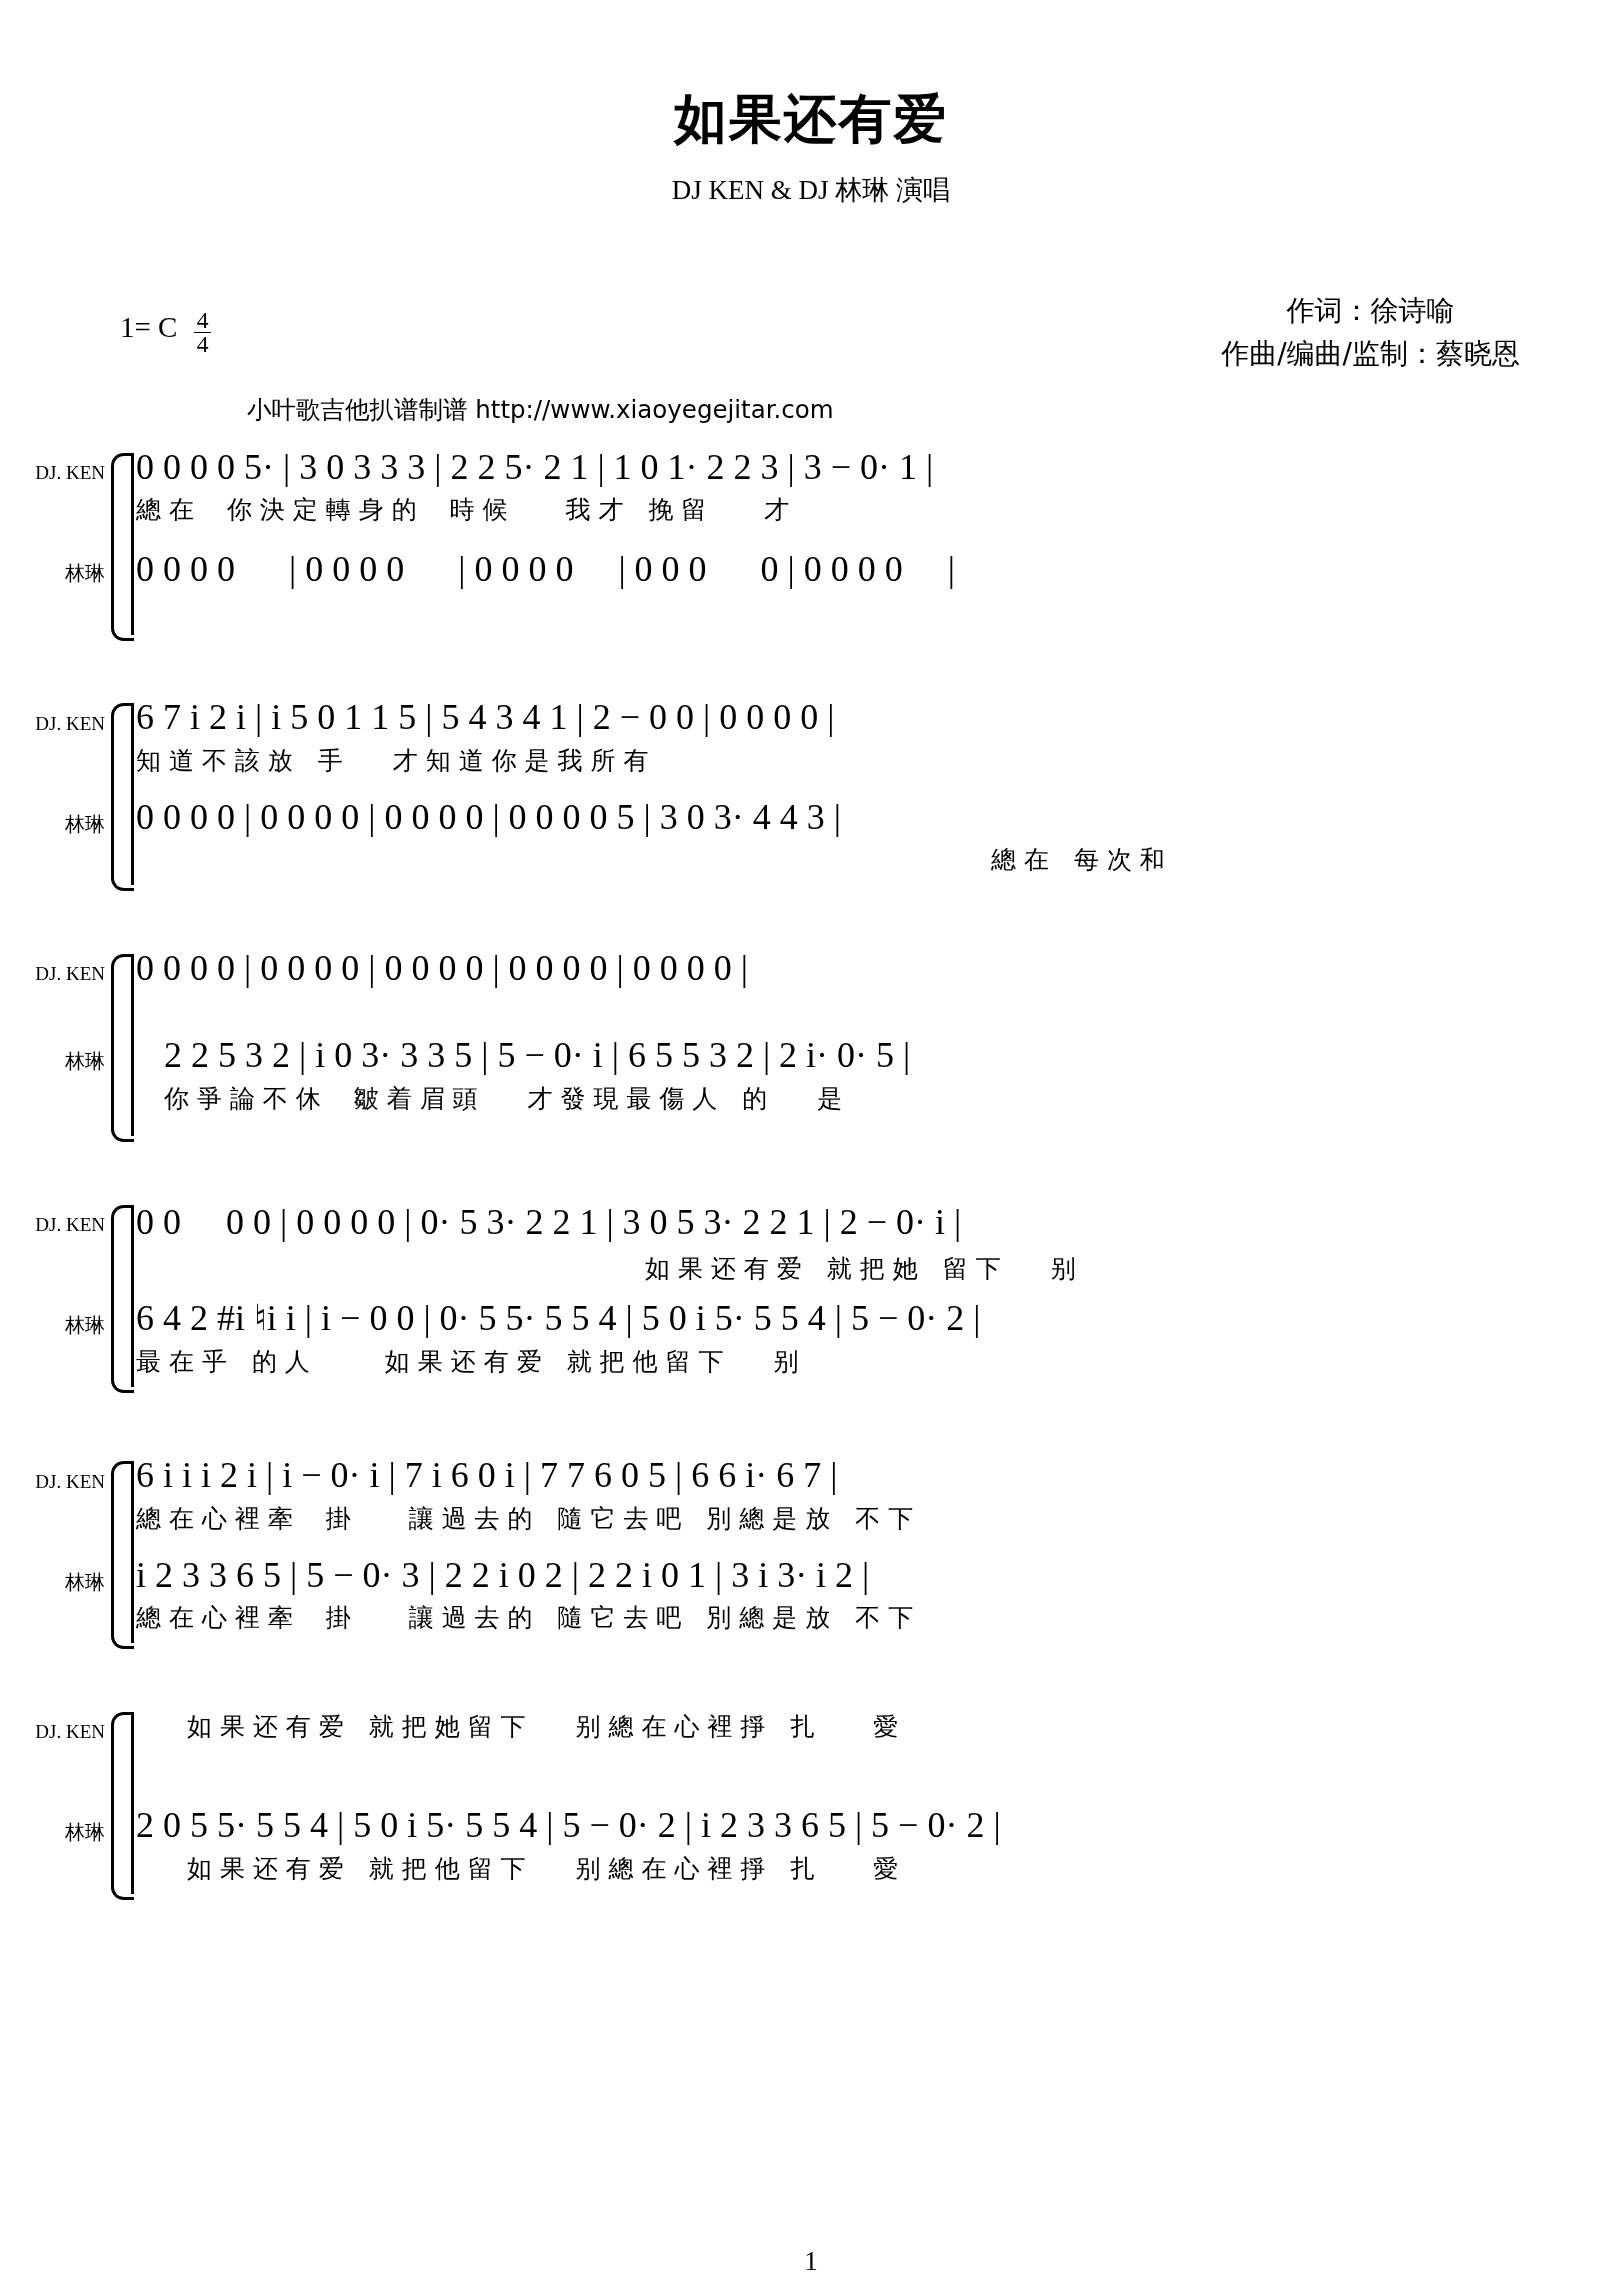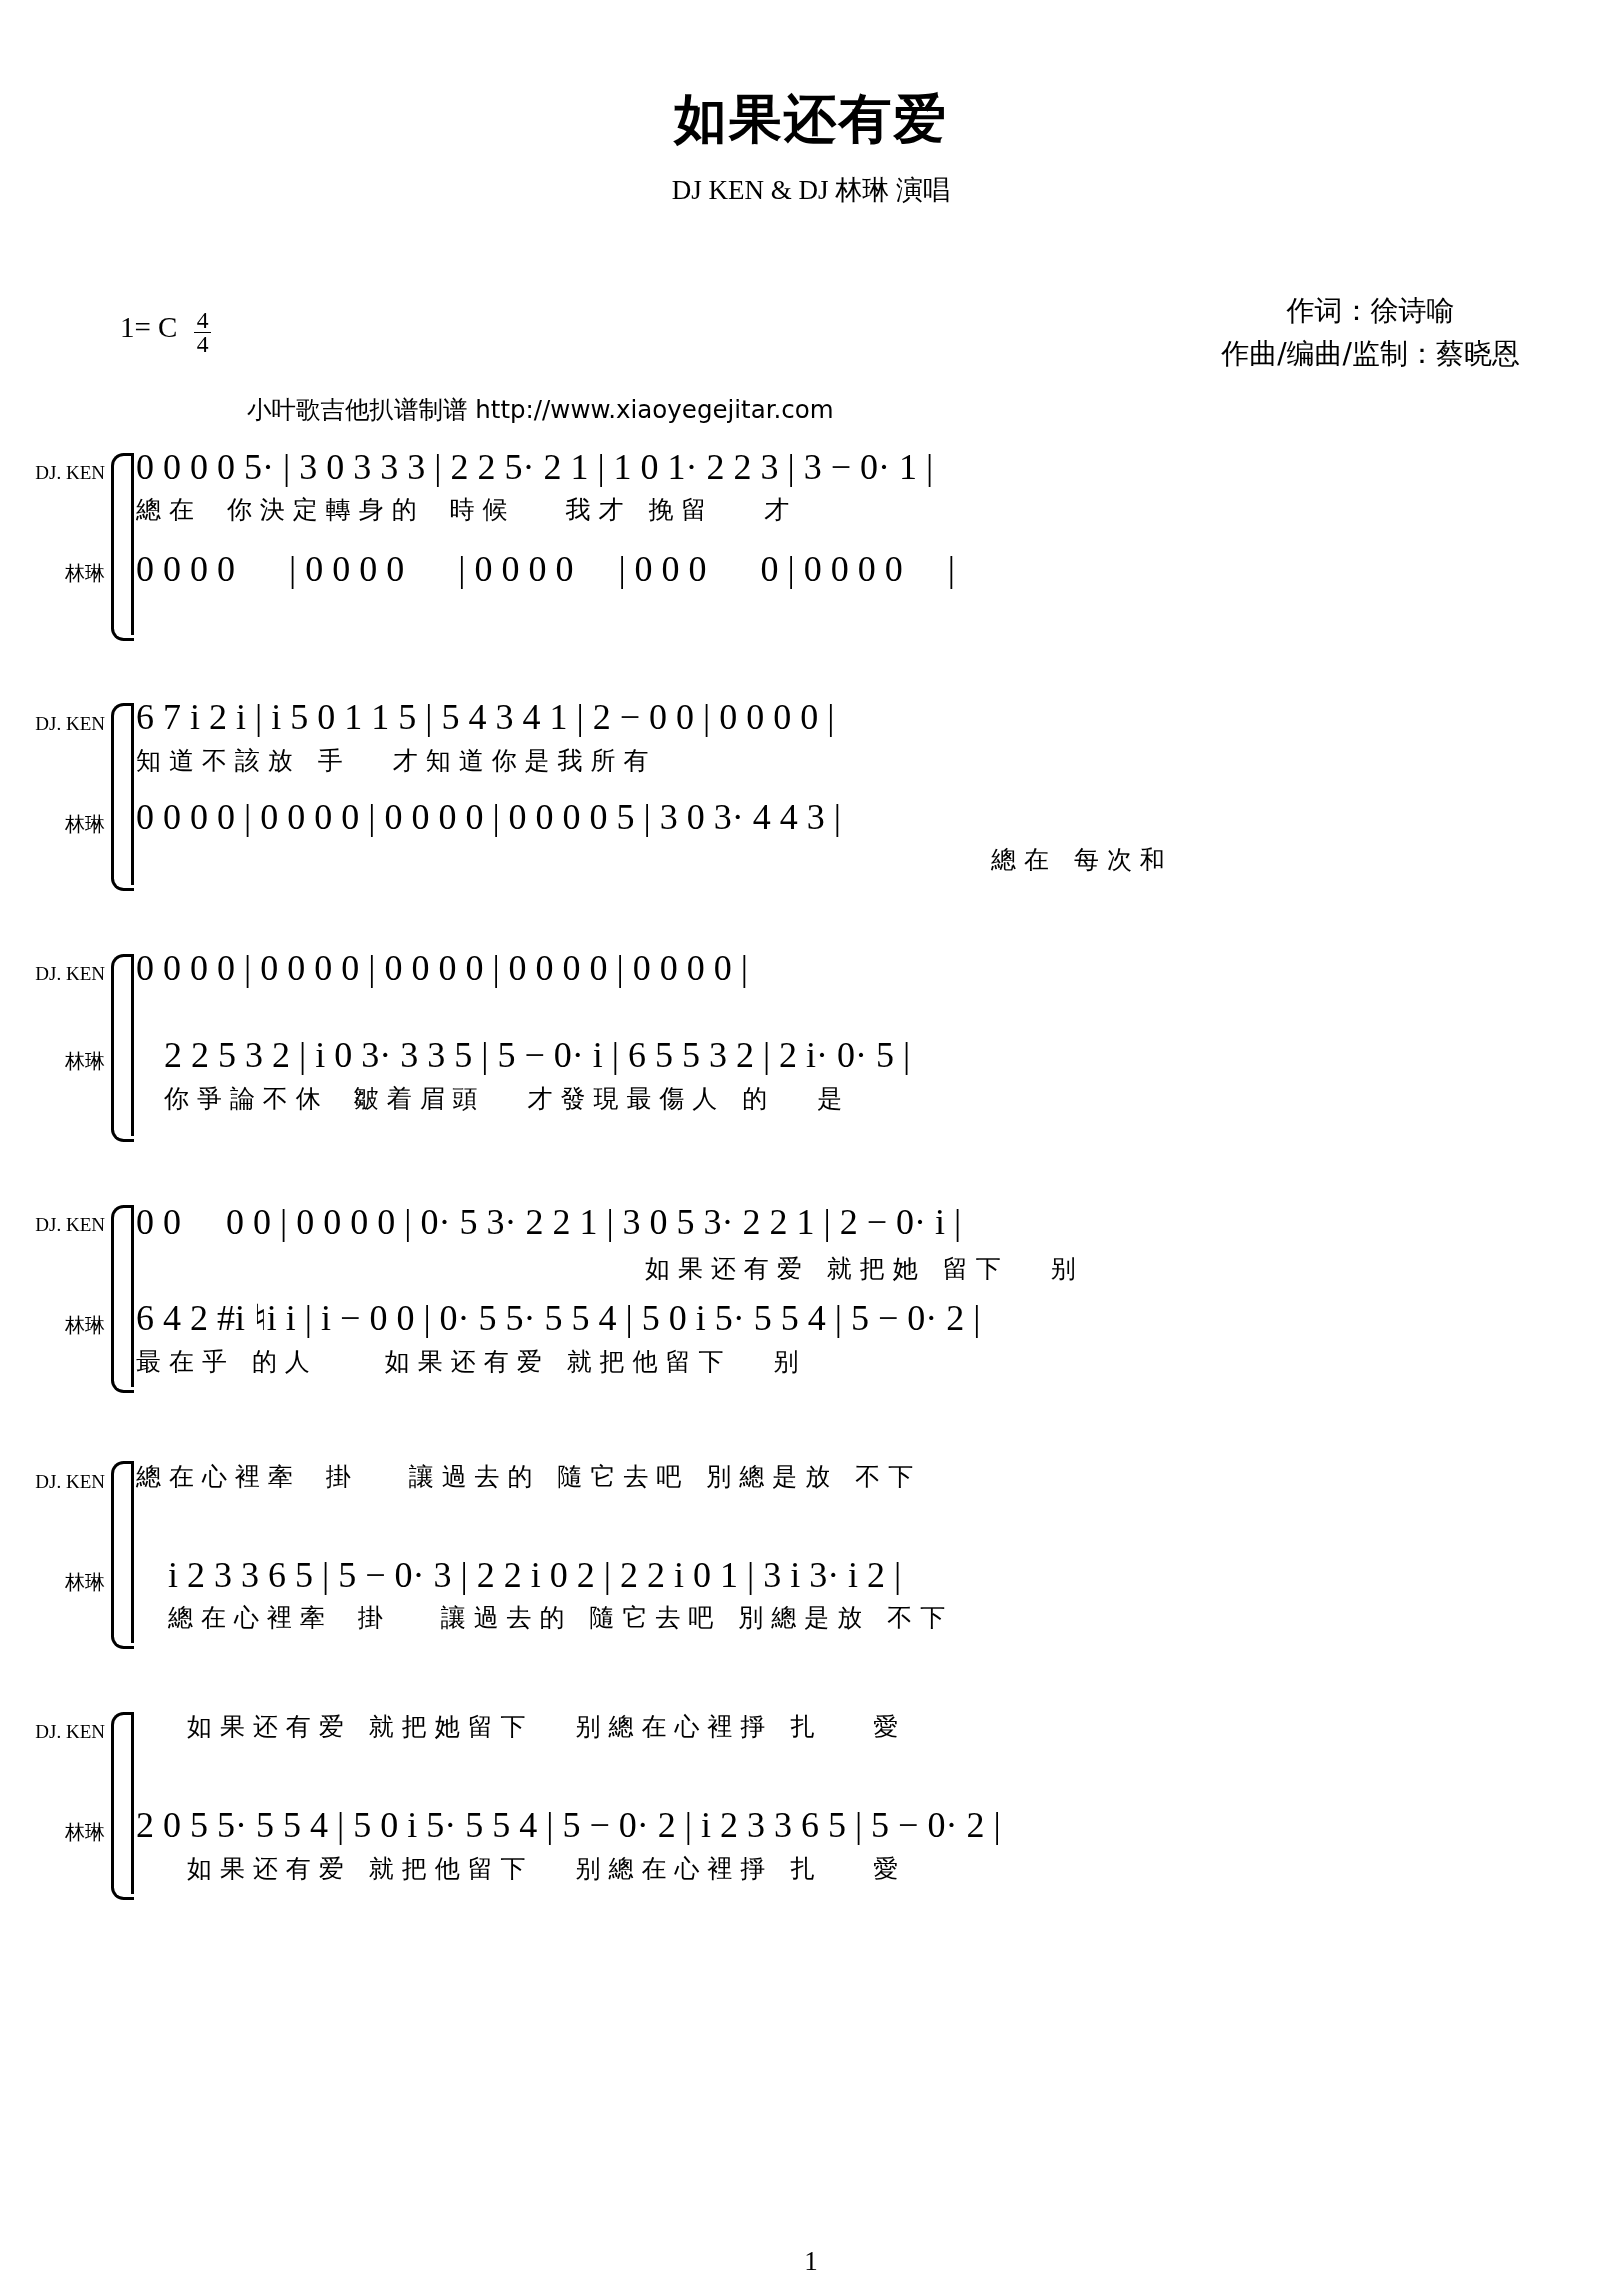--- a/index.html
+++ b/index.html
@@ -235,23 +235,24 @@
         <div class="lyrics">最 在 乎　的 人　　　如 果 还 有 爱　就 把 他 留 下　　别</div>
       </div>
     </div>
 
     <div class="system">
       <div class="brace"></div>
       <div class="barstart"></div>
       <div class="partlabel ken" style="top:22px;">DJ. KEN</div>
       <div class="partlabel" style="top:120px;">林琳</div>
       <div class="staffrow" style="top:5.5px;">
+        <div class="notes">6 i i i 2 i | i − 0· i | 7 i 6 0 i | 7 7 6 0 5 | 6 6 i· 6 7 |</div>
         <div class="lyrics">總 在 心 裡 牽　 掛　　 讓 過 去 的　隨 它 去 吧　別 總 是 放　不 下</div>
       </div>
-      <div class="staffrow" style="top:105px;margin-left:32px;">
+      <div class="staffrow" style="top:105px;">
         <div class="notes">i 2 3 3 6 5 | 5 − 0· 3 | 2 2 i 0 2 | 2 2 i 0 1 | 3 i 3· i 2 |</div>
         <div class="lyrics">總 在 心 裡 牽　 掛　　 讓 過 去 的　隨 它 去 吧　別 總 是 放　不 下</div>
       </div>
     </div>
 
     <div class="system">
       <div class="brace"></div>
       <div class="barstart"></div>
       <div class="partlabel ken" style="top:22px;">DJ. KEN</div>
       <div class="partlabel" style="top:120px;">林琳</div>

